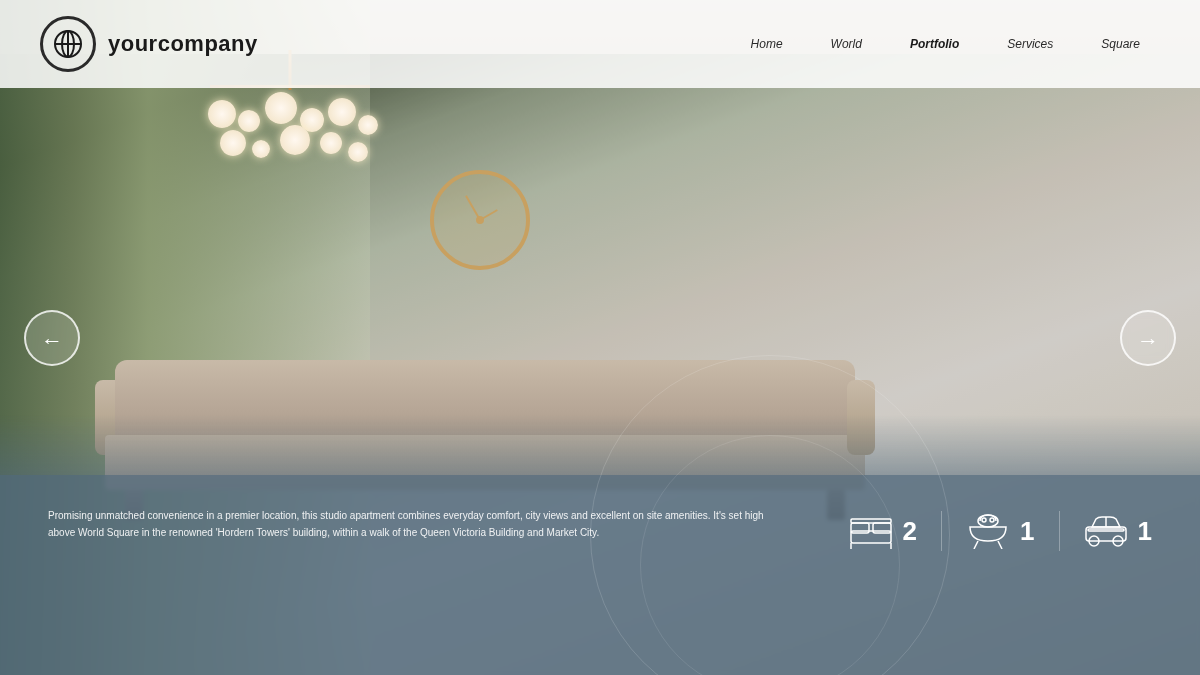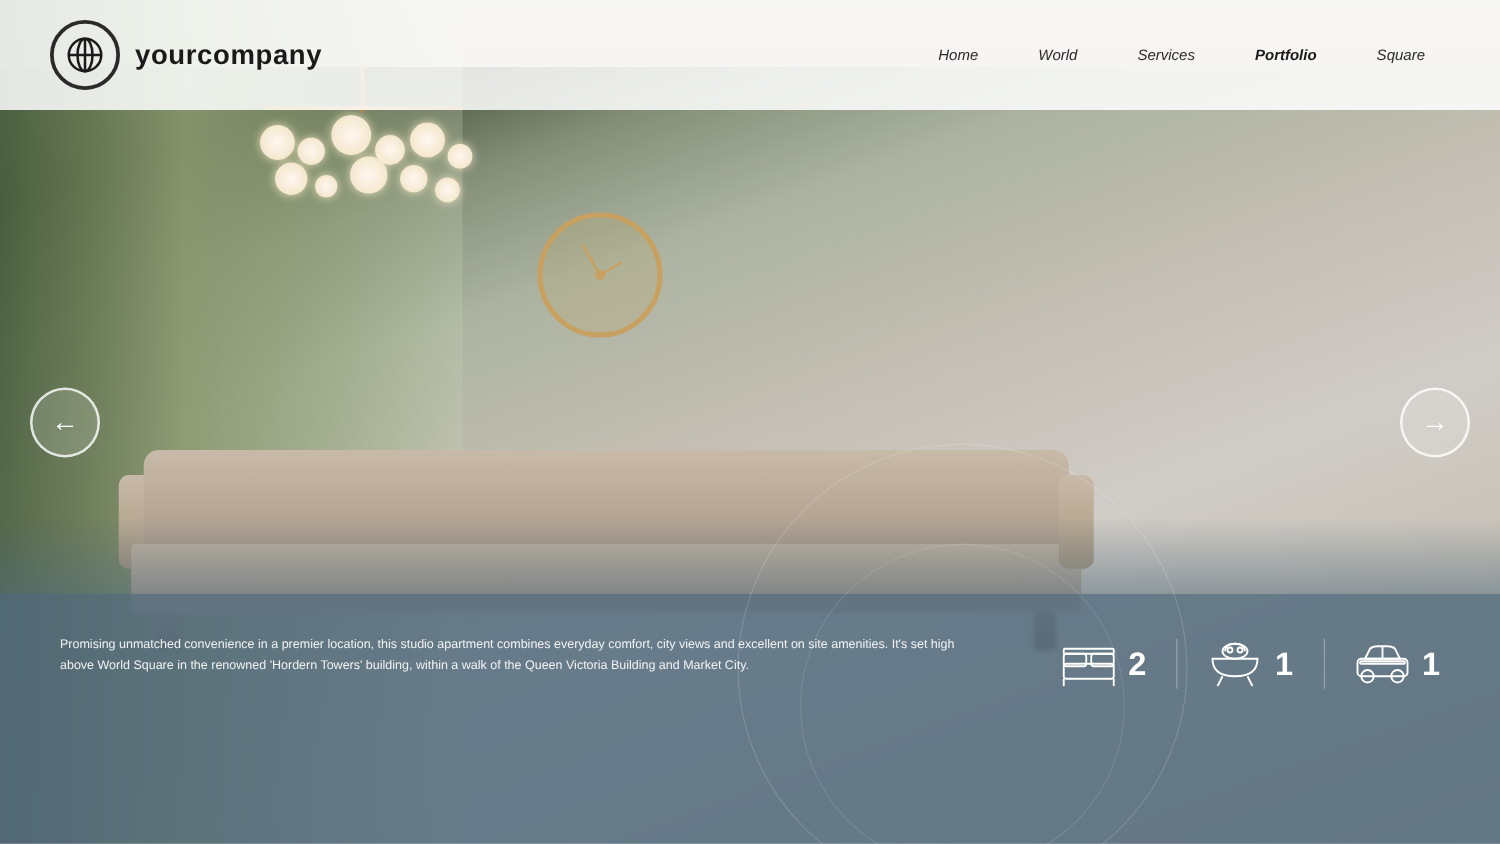--- a/index.html
+++ b/index.html
@@ -415,22 +415,22 @@
           <line x1="3" y1="16" x2="29" y2="16"></line>
           <ellipse cx="16" cy="16" rx="6" ry="13"></ellipse>
         </svg>
       </div>
       <span class="logo-text">yourcompany</span>
     </div>
 
     <div class="nav-links">
       <a class="nav-link">Home</a>
       <a class="nav-link">World</a>
+      <a class="nav-link active">Portfolio</a>
       <a class="nav-link">Services</a>
-      <a class="nav-link active">Portfolio</a>
       <a class="nav-link">Square</a>
     </div>
   </nav>
 
   <button class="arrow-btn left">
     <span>←</span>
   </button>
   <button class="arrow-btn right">
     <span>→</span>
   </button>

